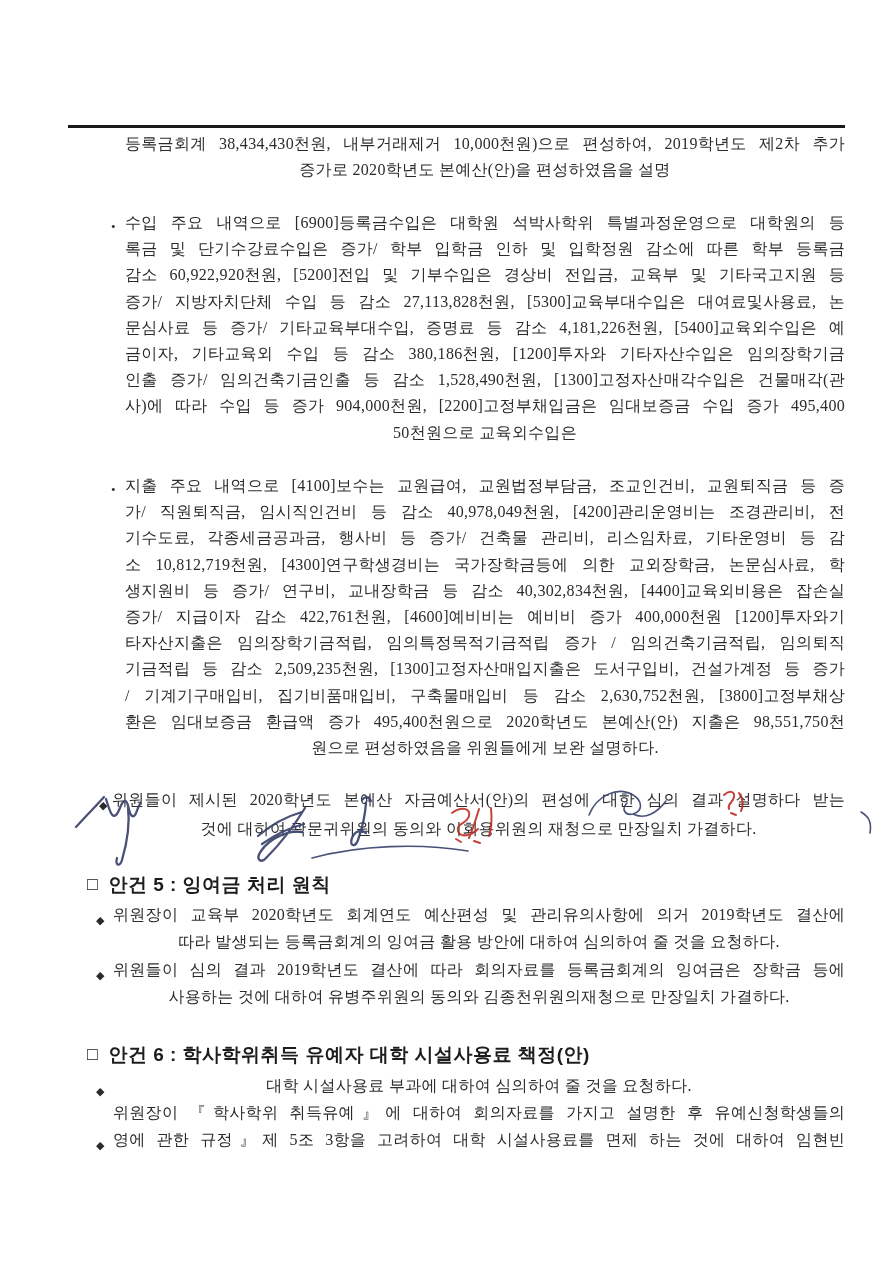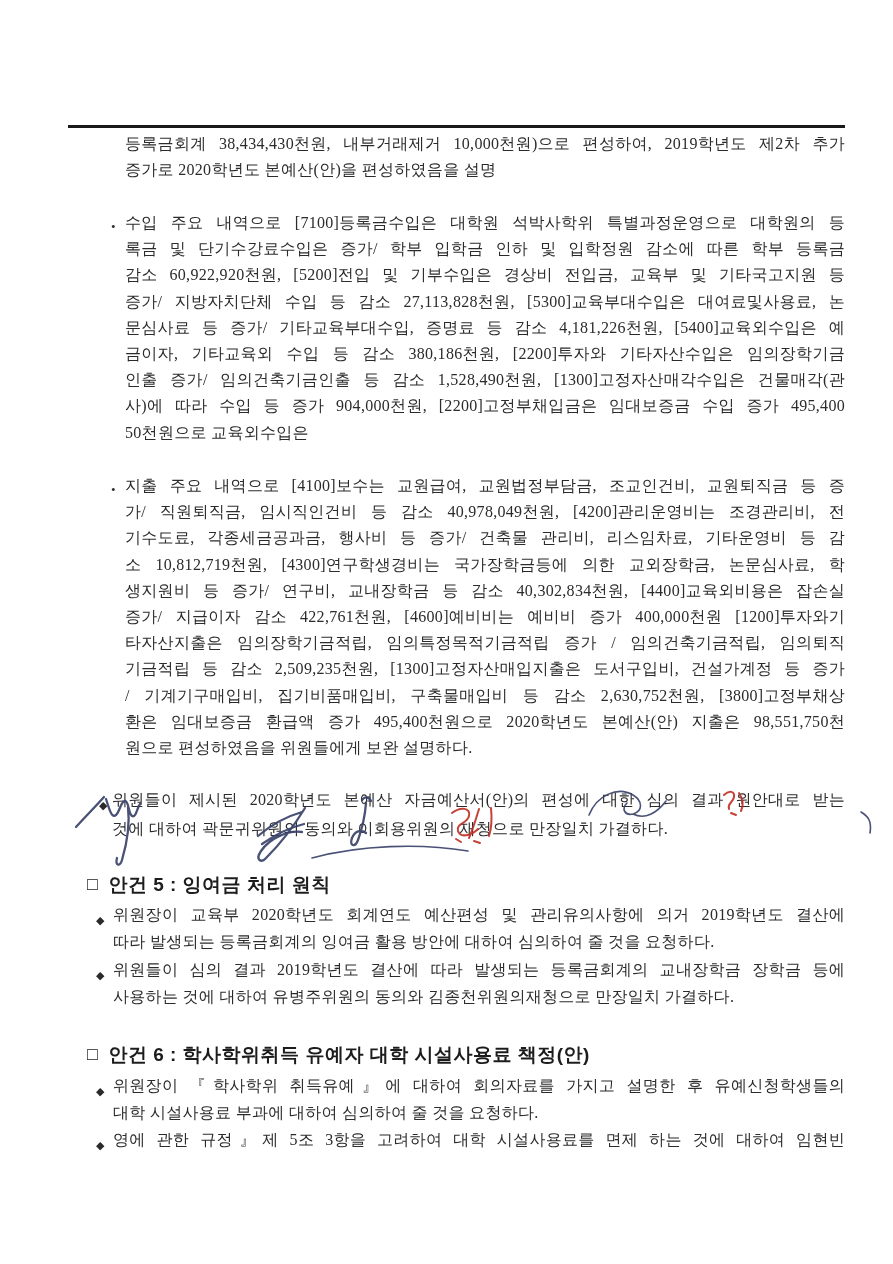--- a/index.html
+++ b/index.html
@@ -1,20 +1,20 @@
 <!DOCTYPE html>
 <html style="--text: #2b2b2b; --rule: #1a1a1a; --ink: #39426b; --red_ink: #bf2e24;"><head>
 <meta charset="utf-8">
 <style>
   html,body{margin:0;padding:0;background:#e8e8e8;}
   .page{position:relative;width:893px;height:1264px;background:#ffffff;margin:0 auto;overflow:hidden;
         font-family:"Liberation Serif","DejaVu Serif",serif;color:var(--text,#2b2b2b);}
   .rule{position:absolute;left:68px;top:125px;width:777px;height:3px;background:var(--rule,#1a1a1a);}
   .block{position:absolute;font-size:16px;line-height:26.2px;letter-spacing:0.3px;}
-  .line{text-align:left;white-space:normal;}
+  .line{text-align:center;white-space:normal;}
   .line.j{text-align:justify;text-align-last:justify;}
   .sec{line-height:27.4px;}
   .marker{position:absolute;color:var(--text,#2b2b2b);}
   .dot{font-size:13px;left:-14px;top:4px;}
   .dia{font-size:11px;left:-17px;top:6px;}
   .indent-first .line:first-child{text-indent:8px;}
   .heading{position:absolute;display:flex;align-items:center;gap:10px;
            font-family:"Liberation Sans","DejaVu Sans",sans-serif;font-weight:bold;
            font-size:19px;color:#1c1c1c;letter-spacing:0.5px;}
   .heading .sq{font-weight:normal;font-size:18px;transform:translateY(-1px);}
@@ -31,26 +31,26 @@
 
   <div class="rule"></div>
 
   <div class="block" style="left:125px;top:131px;width:720px;">
       <div class="line j">등록금회계 38,434,430천원, 내부거래제거 10,000천원)으로 편성하여, 2019학년도 제2차 추가</div>
       <div class="line">증가로 2020학년도 본예산(안)을 편성하였음을 설명</div>
     </div>
 
   <div class="block" style="left:125px;top:210px;width:720px;">
     <span class="marker dot">•</span>
-  <div class="line j">수입 주요 내역으로 [7100]등록금수입은 대학원 석박사학위 특별과정운영으로 대학원의 등</div>
+  <div class="line j">수입 주요 내역으로 [6900]등록금수입은 대학원 석박사학위 특별과정운영으로 대학원의 등</div>
       <div class="line j">록금 및 단기수강료수입은 증가/ 학부 입학금 인하 및 입학정원 감소에 따른 학부 등록금</div>
       <div class="line j">감소 60,922,920천원, [5200]전입 및 기부수입은 경상비 전입금, 교육부 및 기타국고지원 등</div>
       <div class="line j">증가/ 지방자치단체 수입 등 감소 27,113,828천원, [5300]교육부대수입은 대여료및사용료, 논</div>
       <div class="line j">문심사료 등 증가/ 기타교육부대수입, 증명료 등 감소 4,181,226천원, [5400]교육외수입은 예</div>
-      <div class="line j">금이자, 기타교육외 수입 등 감소 380,186천원, [2200]투자와 기타자산수입은 임의장학기금</div>
+      <div class="line j">금이자, 기타교육외 수입 등 감소 380,186천원, [1200]투자와 기타자산수입은 임의장학기금</div>
       <div class="line j">인출 증가/ 임의건축기금인출 등 감소 1,528,490천원, [1300]고정자산매각수입은 건물매각(관</div>
       <div class="line j">사)에 따라 수입 등 증가 904,000천원, [2200]고정부채입금은 임대보증금 수입 증가 495,400</div>
       <div class="line">50천원으로 교육외수입은</div>
     </div>
 
   <div class="block" style="left:125px;top:473px;width:720px;">
     <span class="marker dot">•</span>
   <div class="line j">지출 주요 내역으로 [4100]보수는 교원급여, 교원법정부담금, 조교인건비, 교원퇴직금 등 증</div>
       <div class="line j">가/ 직원퇴직금, 임시직인건비 등 감소 40,978,049천원, [4200]관리운영비는 조경관리비, 전</div>
       <div class="line j">기수도료, 각종세금공과금, 행사비 등 증가/ 건축물 관리비, 리스임차료, 기타운영비 등 감</div>
@@ -59,50 +59,50 @@
       <div class="line j">증가/ 지급이자 감소 422,761천원, [4600]예비비는 예비비 증가 400,000천원  [1200]투자와기</div>
       <div class="line j">타자산지출은 임의장학기금적립, 임의특정목적기금적립 증가 / 임의건축기금적립, 임의퇴직</div>
       <div class="line j">기금적립 등 감소 2,509,235천원, [1300]고정자산매입지출은 도서구입비, 건설가계정 등 증가</div>
       <div class="line j">/ 기계기구매입비, 집기비품매입비, 구축물매입비 등 감소 2,630,752천원, [3800]고정부채상</div>
       <div class="line j">환은 임대보증금 환급액 증가 495,400천원으로 2020학년도 본예산(안) 지출은 98,551,750천</div>
       <div class="line">원으로 편성하였음을 위원들에게 보완 설명하다.</div>
     </div>
 
   <div class="block indent-first" style="left:112px;top:786px;width:733px;line-height:28.5px;">
     <span class="marker dia" style="left:-13px;top:5px;">◆</span>
-  <div class="line j">위원들이 제시된 2020학년도 본예산 자금예산서(안)의 편성에 대한 심의 결과 원안대로 받는</div>
+  <div class="line j">위원들이 제시된 2020학년도 본예산 자금예산서(안)의 편성에 대한 심의 결과 설명하다 받는</div>
       <div class="line">것에 대하여 곽문귀위원의 동의와 이회용위원의 재청으로 만장일치 가결하다.</div>
     </div>
 
   <div class="heading" style="left:87px;top:872px;">
     <span class="sq">□</span>
     <span>안건 5 : 잉여금 처리 원칙</span>
   </div>
 
   <div class="block sec indent-first" style="left:113px;top:901px;width:732px;">
     <span class="marker dia">◆</span>
   <div class="line j">위원장이 교육부 2020학년도 회계연도 예산편성 및 관리유의사항에 의거 2019학년도 결산에</div>
       <div class="line">따라 발생되는 등록금회계의 잉여금 활용 방안에 대하여 심의하여 줄 것을 요청하다.</div>
     </div>
 
   <div class="block sec indent-first" style="left:113px;top:956px;width:732px;">
     <span class="marker dia">◆</span>
-  <div class="line j">위원들이 심의 결과 2019학년도 결산에 따라 발생되는 등록금회계의 교내장학금 장학금 등에</div>
+  <div class="line j">위원들이 심의 결과 2019학년도 결산에 따라 회의자료를 등록금회계의 잉여금은 장학금 등에</div>
       <div class="line">사용하는 것에 대하여 유병주위원의 동의와 김종천위원의재청으로 만장일치 가결하다.</div>
     </div>
 
   <div class="heading" style="left:87px;top:1042px;">
     <span class="sq">□</span>
     <span>안건 6 : 학사학위취득 유예자 대학 시설사용료 책정(안)</span>
   </div>
 
   <div class="block sec indent-first" style="left:113px;top:1072px;width:732px;">
     <span class="marker dia">◆</span>
-  <div class="line j">위원장이 『학사학위 취득유예』에 대하여 회의자료를 가지고 설명한 후 유예신청학생들의</div>
-      <div class="line">대학 시설사용료 부과에 대하여 심의하여 줄 것을 요청하다.</div>
+  <div class="line">대학 시설사용료 부과에 대하여 심의하여 줄 것을 요청하다.</div>
+      <div class="line j">위원장이 『학사학위 취득유예』에 대하여 회의자료를 가지고 설명한 후 유예신청학생들의</div>
     </div>
 
   <div class="block sec indent-first" style="left:113px;top:1126px;width:732px;">
     <span class="marker dia">◆</span>
       <div class="line j">영에 관한 규정』제 5조 3항을 고려하여 대학 시설사용료를 면제 하는 것에 대하여  임현빈</div>
     </div>
 
   <svg class="annotation-layer" viewBox="0 0 893 1264">
     <path class="blue" d="M76,827 C85,817 96,806 104,797"></path>
     <path class="blue" d="M106,799 C110,812 112,818 116,815 C120,811 121,801 125,801 C129,801 128,813 132,816 C136,818 137,808 140,804 M128,807 C130,824 127,843 122,860 C120,867 115,866 117,858"></path>

